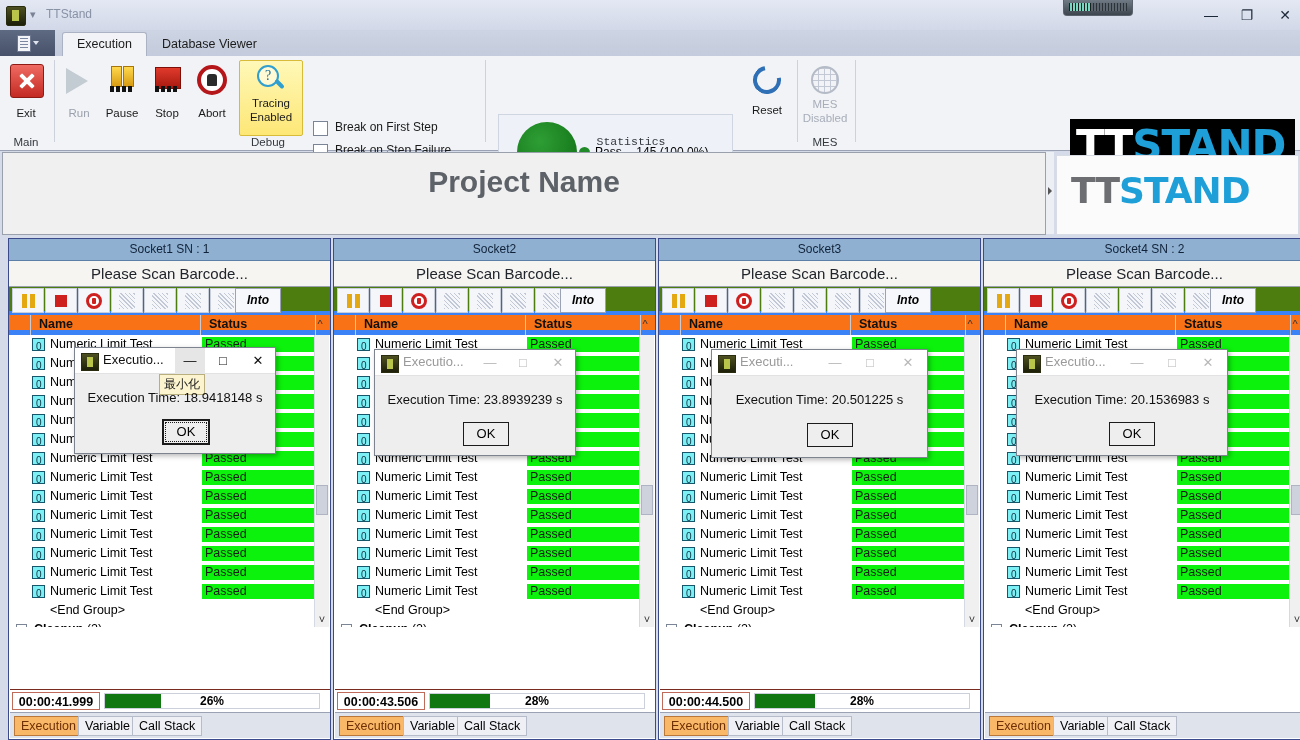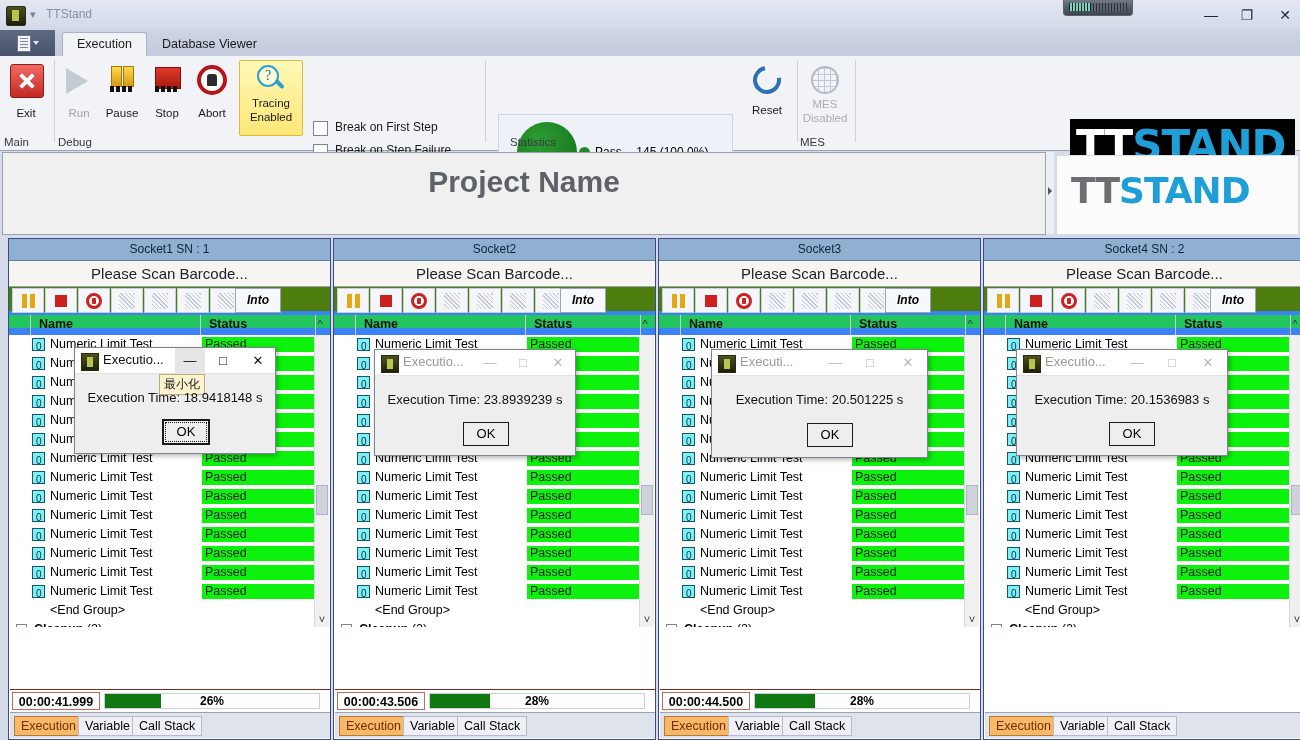--- a/index.html
+++ b/index.html
@@ -47,21 +47,21 @@
     border-left:3px solid transparent;border-right:3px solid transparent;border-top:4px solid #dfe4ef;}
   .rtab{position:absolute;top:2px;height:24px;line-height:24px;padding:0 14px;font-size:12.5px;color:#1c1c1c;}
   .rtab.active{background:#f2f3f6;border:1px solid #aab2c4;border-bottom:none;
     border-radius:3px 3px 0 0;top:2px;height:25px;line-height:23px;}
   .rtab-exec{left:62px;}
   .rtab-db{left:148px;}
 
   
   .ribbon{position:absolute;left:0;top:56px;width:1300px;height:94px;
     background:#f2f3f6;border-bottom:1px solid #9aa2b4;}
-  .rgroup-lbl{position:absolute;bottom:2px;font-size:11.5px;color:#33383f;margin-top:40px;}
+  .rgroup-lbl{position:absolute;bottom:2px;font-size:11.5px;color:#33383f;text-align:center;margin-top:40px;}
   .rsep{position:absolute;top:4px;width:1px;height:82px;background:#ccd1dc;}
 
   .rbtn{position:absolute;text-align:center;font-size:11.5px;color:#1a1a1a;}
   .rbtn .lbl{position:absolute;left:0;width:100%;top:47px;line-height:12px;}
 
   .exit-ico{position:absolute;left:50%;margin-left:-16px;top:4px;width:32px;height:32px;
     background:linear-gradient(#ef6b63,#c32a22);border:1px solid #8e1a14;border-radius:3px;}
   .exit-ico:before,.exit-ico:after{content:"";position:absolute;left:7px;top:14px;width:18px;height:4px;background:#fff;border-radius:1px;}
   .exit-ico:before{transform:rotate(45deg);}
   .exit-ico:after{transform:rotate(-45deg);}
@@ -159,22 +159,22 @@
     background:linear-gradient(90deg,#e3a812 0 5px,transparent 5px 8px,#e3a812 8px 13px);}
   .ico-stop{margin-left:-6px;margin-top:-6px;width:12px;height:12px;background:#cf2020;}
   .ico-abort{margin-left:-8px;margin-top:-8px;width:16px;height:16px;border-radius:50%;
     border:3px solid #cf2020;box-sizing:border-box;background:#fff;}
   .ico-abort:after{content:"";position:absolute;left:3px;top:2px;width:4px;height:6px;background:#cf2020;border-radius:1px;}
   .ico-step{margin-left:-8px;margin-top:-8px;width:16px;height:16px;
     background:repeating-linear-gradient(45deg,#b9c0d0 0 1px,transparent 1px 3px);opacity:.85;}
   .into{position:absolute;top:1px;width:46px;height:25px;background:#f7f8fb;border:1px solid #9aa2b4;
     box-sizing:border-box;text-align:center;line-height:23px;font-size:12px;font-style:italic;font-weight:bold;}
 
-  .colhdr{position:absolute;left:0;top:76px;width:100%;height:20px;background:#22c55e;
-    border-bottom:7px solid #3b82f6;box-sizing:border-box;}
+  .colhdr{position:absolute;left:0;top:76px;width:100%;height:20px;background:#f97316;
+    border-bottom:5px solid #3b82f6;box-sizing:border-box;}
   .colhdr .c{position:absolute;top:0;height:20px;line-height:19px;font-size:12.5px;font-weight:bold;
     color:#111;border-right:1px solid #c8ccd6;box-sizing:border-box;padding-left:8px;}
   .c-gut{left:0;width:22px;padding-left:0;}
   .c-name{left:22px;width:170px;}
   .c-status{left:192px;width:115px;}
   .hdr-up{position:absolute;right:3px;top:3px;width:14px;height:14px;text-align:center;
     line-height:13px;font-size:11px;color:#333;}
 
   .tree{position:absolute;left:1px;top:96px;width:307px;height:292px;overflow:hidden;background:#fff;}
   .trow{position:relative;height:19px;line-height:19px;font-size:12.5px;white-space:nowrap;}
@@ -333,21 +333,21 @@
       <div class="stat-row" style="top:54px;">
         <span class="pie y"></span>
         <span class="stat-lbl">Error</span>
         <span>0 (0.0%)</span>
       </div>
     </div>
     <div class="rbtn" style="left:742px;top:6px;width:50px;height:62px;">
       <div class="reset-ico"></div>
       <div class="lbl" style="top:42px;">Reset</div>
     </div>
-    <div class="rgroup-lbl" style="left:510px;width:294px;">Statistics</div>
+    <div class="rgroup-lbl" style="left:484px;width:294px;font-family:Liberation Mono, monospace;">Statistics</div>
     <div class="rsep" style="left:797px;"></div>
 
     <div class="rbtn" style="left:800px;top:6px;width:50px;height:62px;color:#a7adb9;">
       <div class="globe"></div>
       <div class="lbl" style="top:36px;">MES</div>
       <div class="lbl" style="top:50px;">Disabled</div>
     </div>
     <div class="rgroup-lbl" style="left:800px;width:50px;">MES</div>
     <div class="rsep" style="left:855px;"></div>
 

